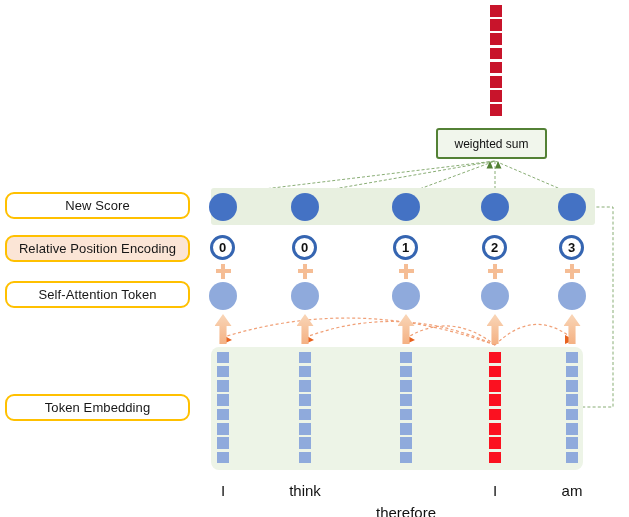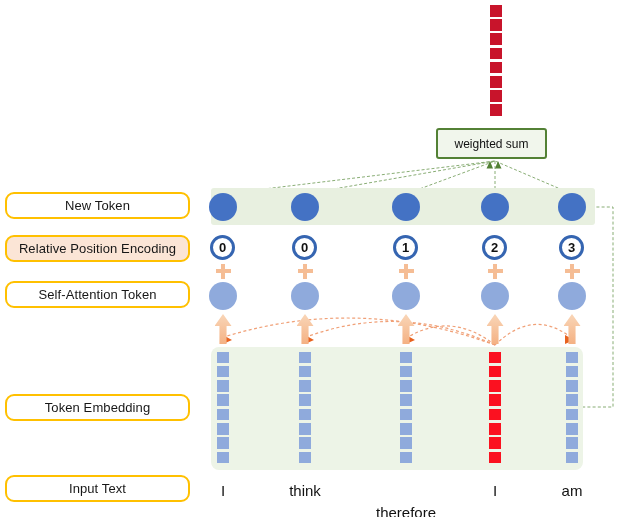--- a/index.html
+++ b/index.html
@@ -91,33 +91,30 @@
     </div>
 
   <div class="wsum">
     <span>weighted sum</span>
   </div>
 
   <div class="band band1"></div>
   <div class="band band2"></div>
 
   <div class="side-label" style="top:192px">
-    <span>New Token</span>
+    <span>New Score</span>
   </div>
   <div class="side-label hl" style="top:235px">
     <span>Relative Position Encoding</span>
   </div>
   <div class="side-label" style="top:281px">
     <span>Self-Attention Token</span>
   </div>
   <div class="side-label" style="top:394px">
     <span>Token Embedding</span>
-  </div>
-  <div class="side-label" style="top:475px">
-    <span>Input Text</span>
   </div>
 
   <div id="columns">
       <div class="ns-circle" style="left: 209px; top: 193px;"></div>
       <div class="rpe-circle" style="left: 210px; top: 235px;">0</div>
       <div class="plus" style="left: 215.5px; top: 263.5px;"></div>
       <div class="sa-circle" style="left: 209px; top: 282px;"></div>
       <div class="up-arrow" style="left: 214.5px; top: 314px;"></div>
       <div class="sq blue" style="left: 217px; top: 351.5px;"></div>
       <div class="sq blue" style="left: 217px; top: 365.8px;"></div>

